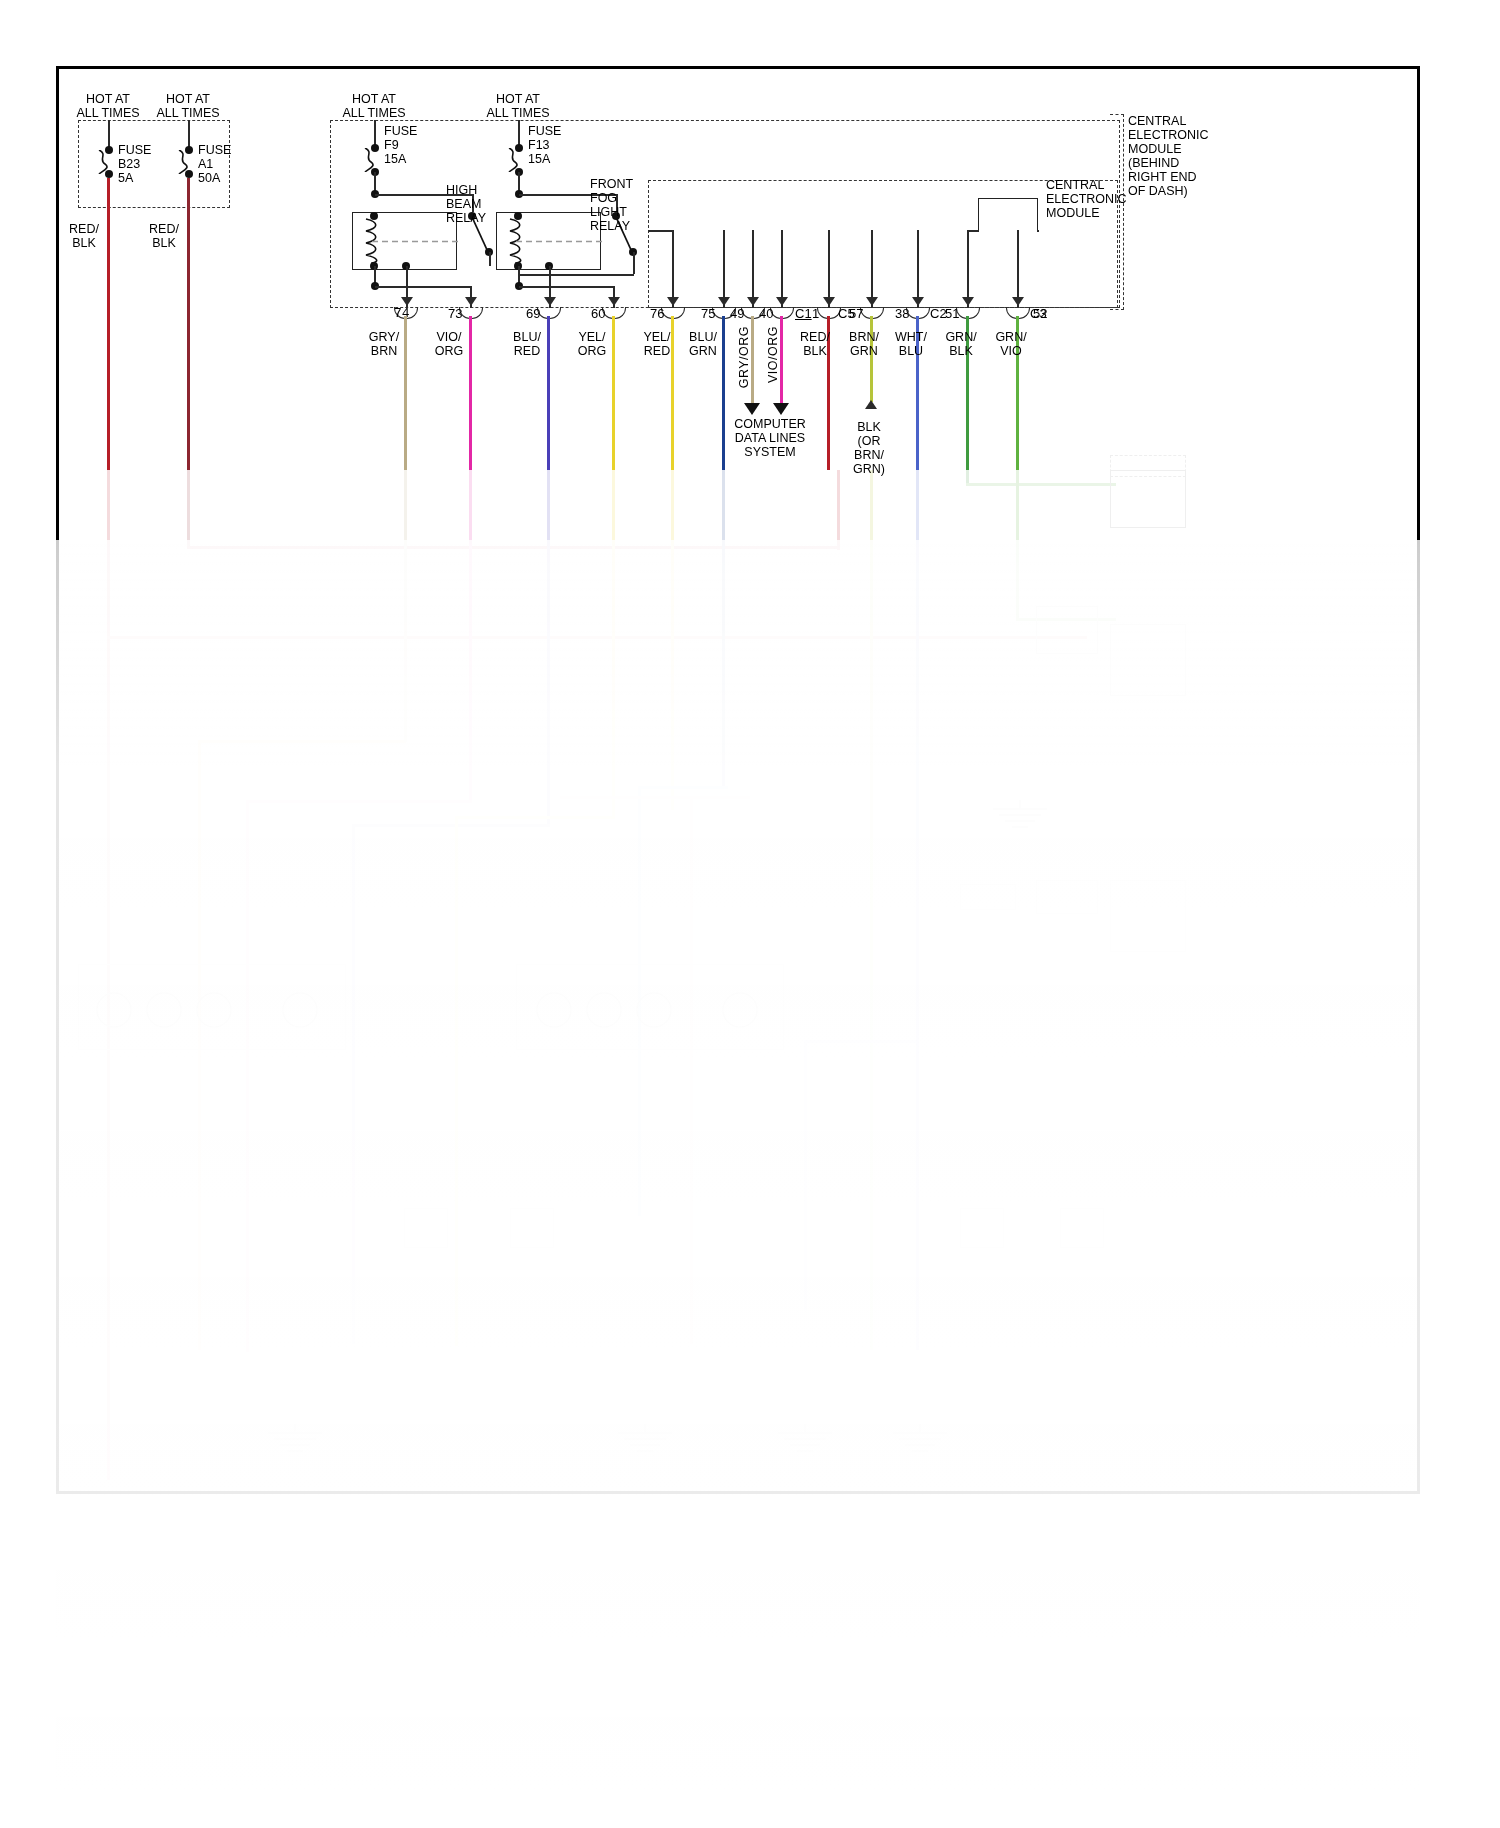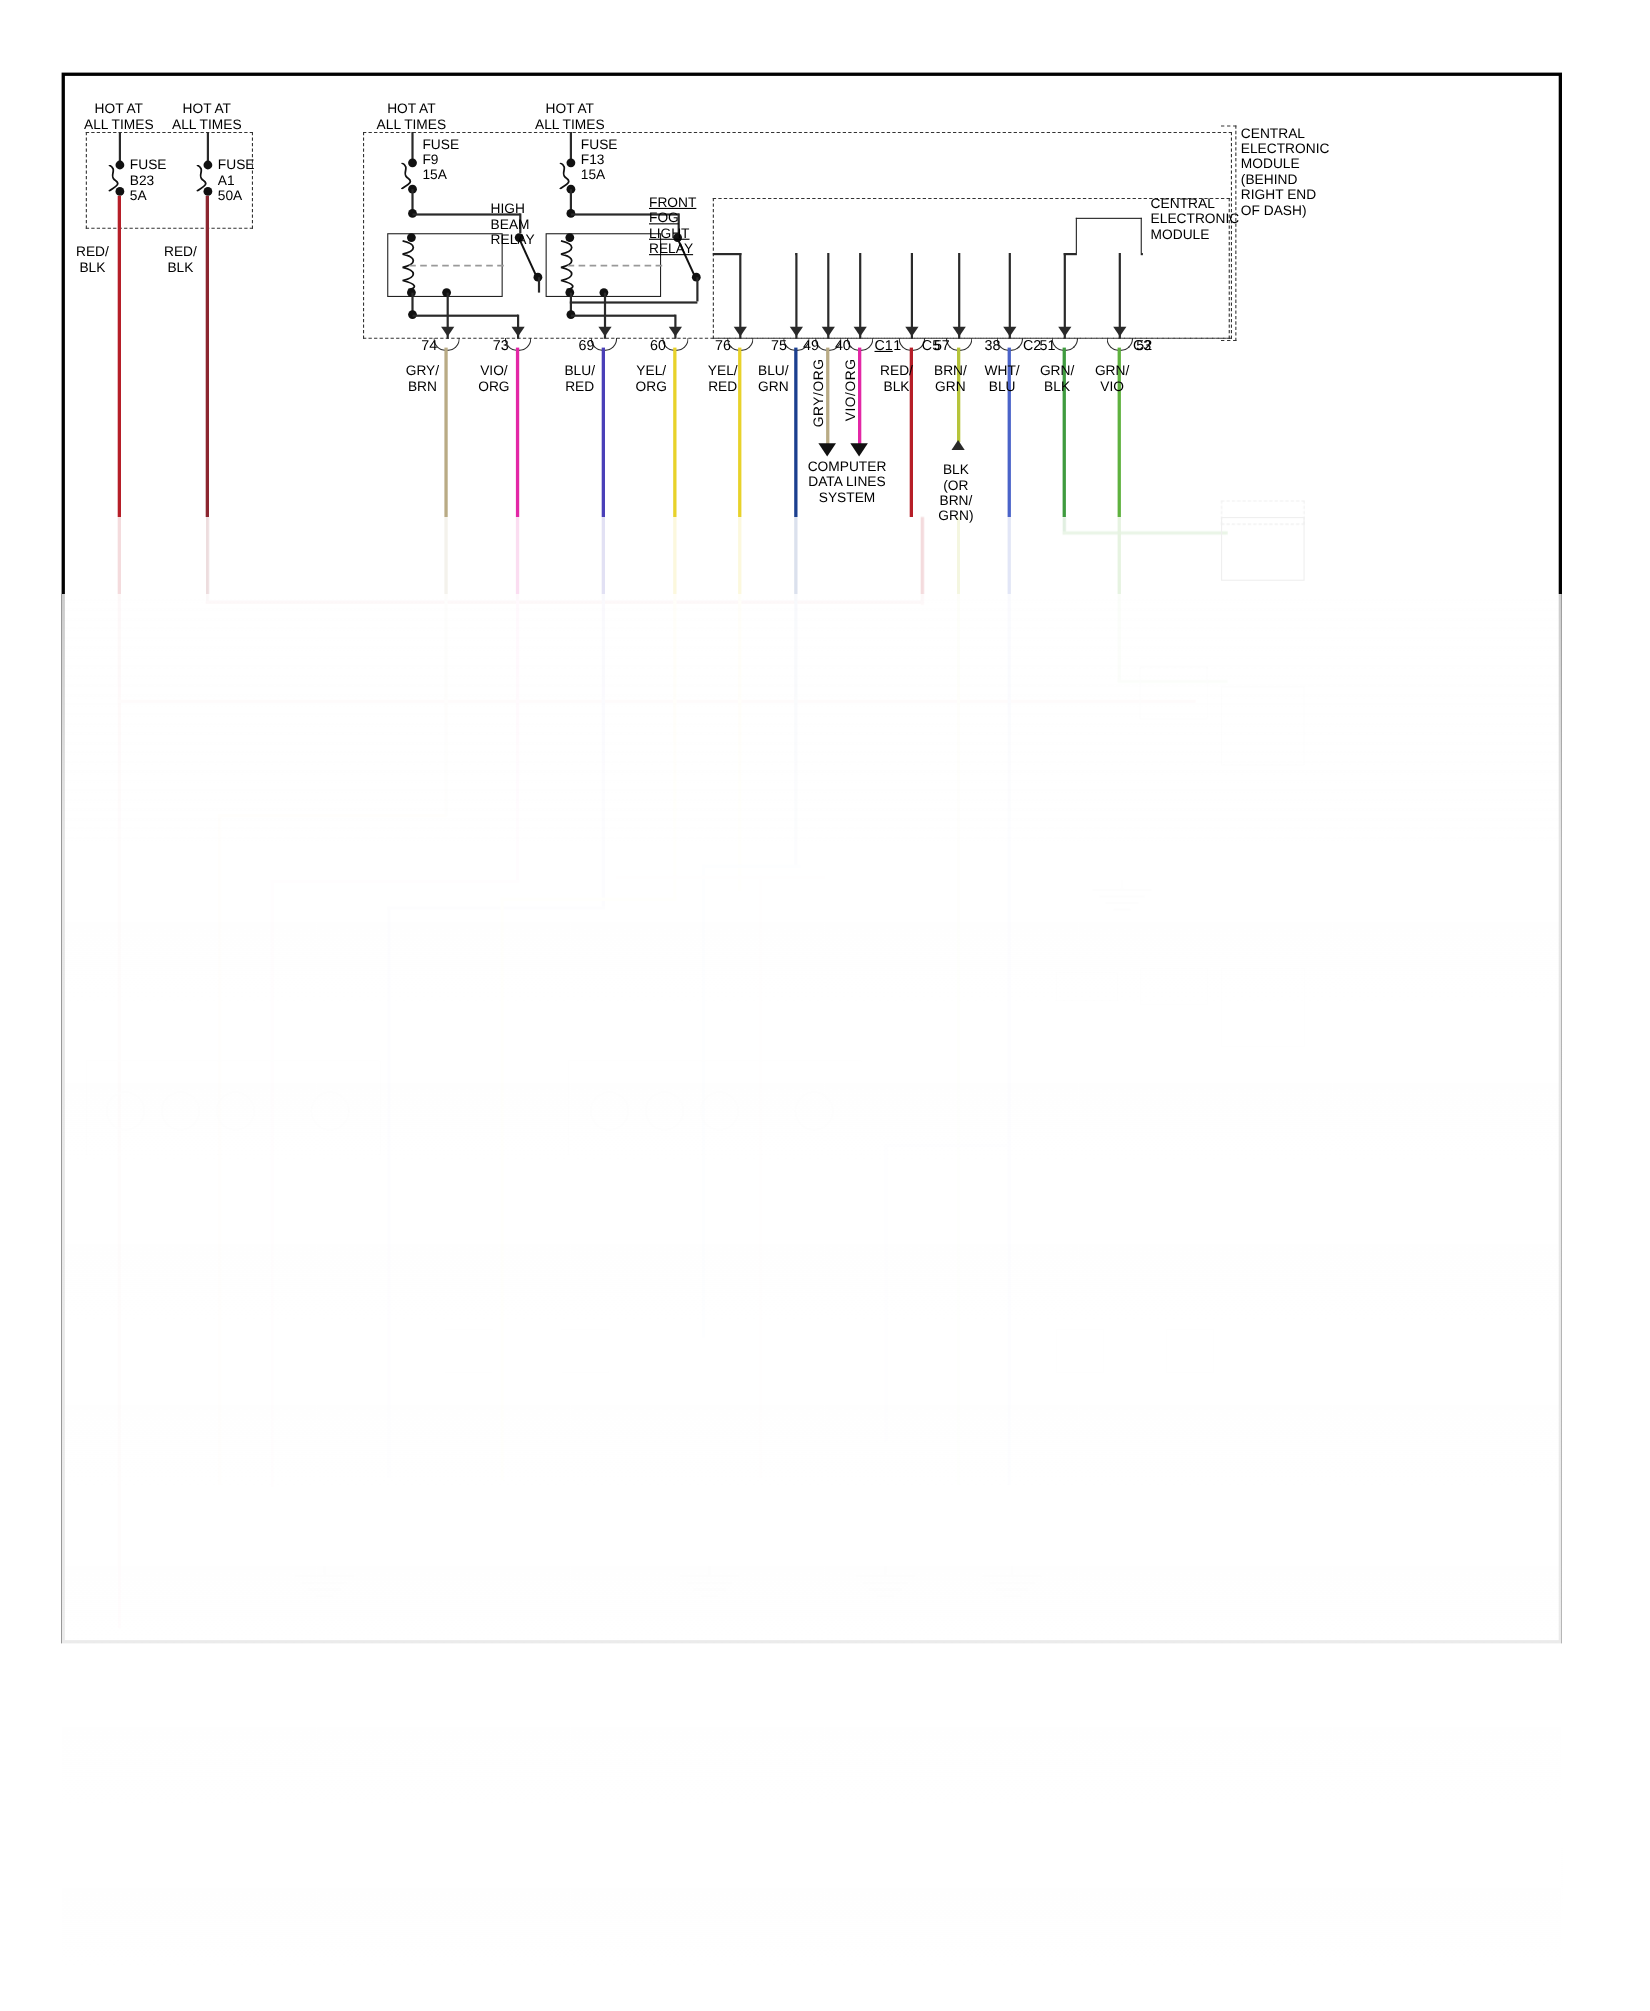--- a/index.html
+++ b/index.html
@@ -161,21 +161,21 @@
   <div class="dot" style="left:518px;top:266px;"></div>
   <div class="dot" style="left:616px;top:216px;"></div>
   <svg style="position:absolute;left:599px;top:214px;" width="40" height="56">
     <line x1="17" y1="3" x2="33" y2="38" stroke="#111" stroke-width="1.8"></line>
   </svg>
   <div class="dot" style="left:633px;top:252px;"></div>
   <svg style="position:absolute;left:516px;top:240px;" width="88" height="3">
     <line x1="0" y1="1.5" x2="88" y2="1.5" stroke="#999" stroke-width="1.5" stroke-dasharray="6,4"></line>
   </svg>
   <div class="dot" style="left:549px;top:266px;"></div>
-  <div class="txt" style="left:590px;top:177px;text-decoration:underline;">FRONT
+  <div class="txt" style="left:590px;top:177px;">FRONT
 FOG
 LIGHT
 RELAY</div>
 
   <div class="lead v" style="left:518px;top:266px;height:20px;"></div>
   <div class="dot" style="left:519px;top:286px;"></div>
   <div class="lead h" style="left:519px;top:286px;width:95px;"></div>
   <div class="lead v" style="left:613px;top:286px;height:22px;"></div>
   <div class="arrow-d" style="left:614px;top:297px;"></div>
 
@@ -236,21 +236,21 @@
   <div class="conn-cup" style="left:673px;top:307px;"></div>
   <div class="conn-cup" style="left:724px;top:307px;"></div>
   <div class="conn-cup" style="left:753px;top:307px;"></div>
   <div class="conn-cup" style="left:782px;top:307px;"></div>
   <div class="conn-cup" style="left:829px;top:307px;"></div>
   <div class="conn-cup" style="left:872px;top:307px;"></div>
   <div class="conn-cup" style="left:918px;top:307px;"></div>
   <div class="conn-cup" style="left:968px;top:307px;"></div>
   <div class="conn-cup" style="left:1018px;top:307px;"></div>
 
-  <div class="txt pin" style="left:383px;top:307px;">74</div>
+  <div class="txt pin" style="left:394px;top:307px;font-family:Liberation Mono, monospace;">74</div>
   <div class="txt pin" style="left:448px;top:307px;">73</div>
   <div class="txt pin" style="left:526px;top:307px;">69</div>
   <div class="txt pin" style="left:591px;top:307px;">60</div>
   <div class="txt pin" style="left:650px;top:307px;">76</div>
   <div class="txt pin" style="left:701px;top:307px;">75</div>
   <div class="txt pin" style="left:730px;top:307px;">49</div>
   <div class="txt pin" style="left:759px;top:307px;">40</div>
   <div class="txt pin" style="left:812px;top:307px;">1</div>
   <div class="txt pin" style="left:849px;top:307px;">57</div>
   <div class="txt pin" style="left:895px;top:307px;">38</div>

